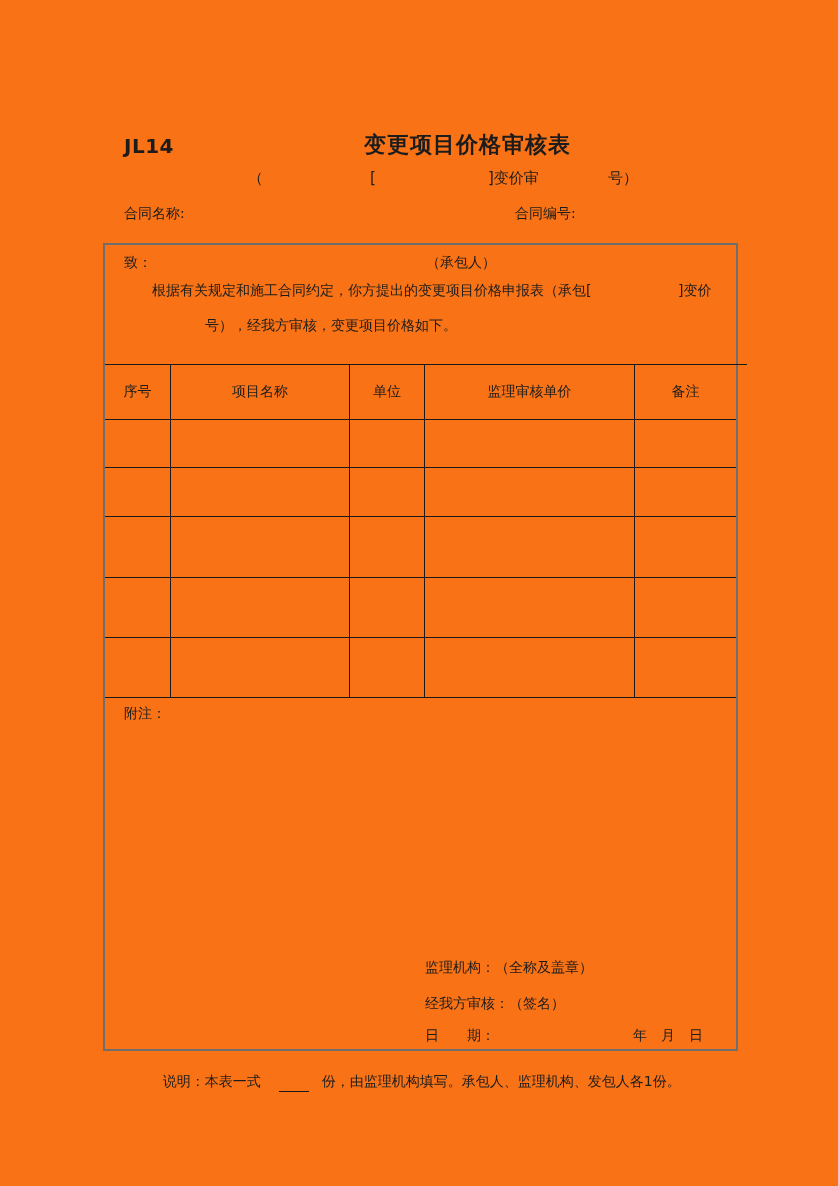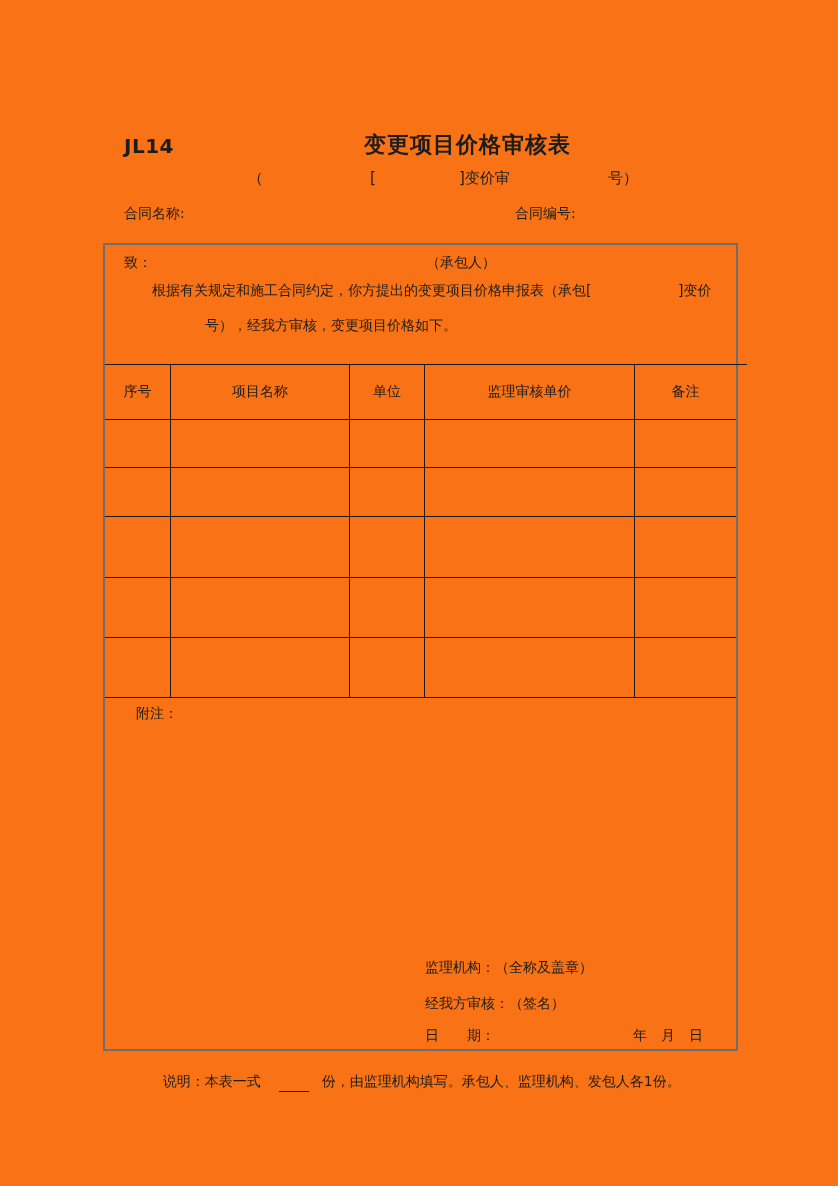--- a/index.html
+++ b/index.html
@@ -10,21 +10,21 @@
     font-family:"DejaVu Sans","Liberation Sans",sans-serif;
     color:#1c1c1c;
     overflow:hidden;
   }
   .abs{position:absolute;white-space:pre;}
   .form-code{left:124px;top:134px;font-size:20px;font-weight:bold;letter-spacing:0.5px;}
   .doc-title{left:364px;top:130px;font-size:22px;font-weight:bold;letter-spacing:1px;}
   .sub{font-size:15px;top:169px;}
   .sub-paren-open{left:248px;}
   .sub-bracket-open{left:370px;}
-  .sub-bracket-close{left:459px;}
+  .sub-bracket-close{left:488px;}
   .sub-number{left:608px;}
   .contract-name{left:124px;top:205px;font-size:14px;}
   .contract-no{left:515px;top:205px;font-size:14px;}
 
   .main-box{
     position:absolute;left:103px;top:243px;
     width:635px;height:808px;
     border:2px solid #6e6e6e;
     box-sizing:border-box;
   }
@@ -43,21 +43,21 @@
   }
   .cell{
     border-right:1px solid #1a1a1a;
     border-bottom:1px solid #1a1a1a;
     box-sizing:border-box;
     display:flex;align-items:center;justify-content:center;
     font-size:14px;
   }
   .cell.last-col{border-right:none;}
 
-  .notes-label{left:19px;top:460px;font-size:14px;margin-left:12px;}
+  .notes-label{left:19px;top:460px;font-size:14px;}
   .notes-area{position:absolute;left:0;top:480px;width:631px;height:230px;}
 
   .sig-org{left:320px;top:714px;font-size:14px;}
   .sig-chief{left:320px;top:750px;font-size:14px;}
   .sig-date{left:320px;top:782px;font-size:14px;}
   .sig-date-suffix{left:528px;top:782px;font-size:14px;}
 
   .footer-note{left:145px;top:1057px;font-size:14px;white-space:pre;}
   .blank-underline{
     display:inline-block;width:30px;height:10px;

